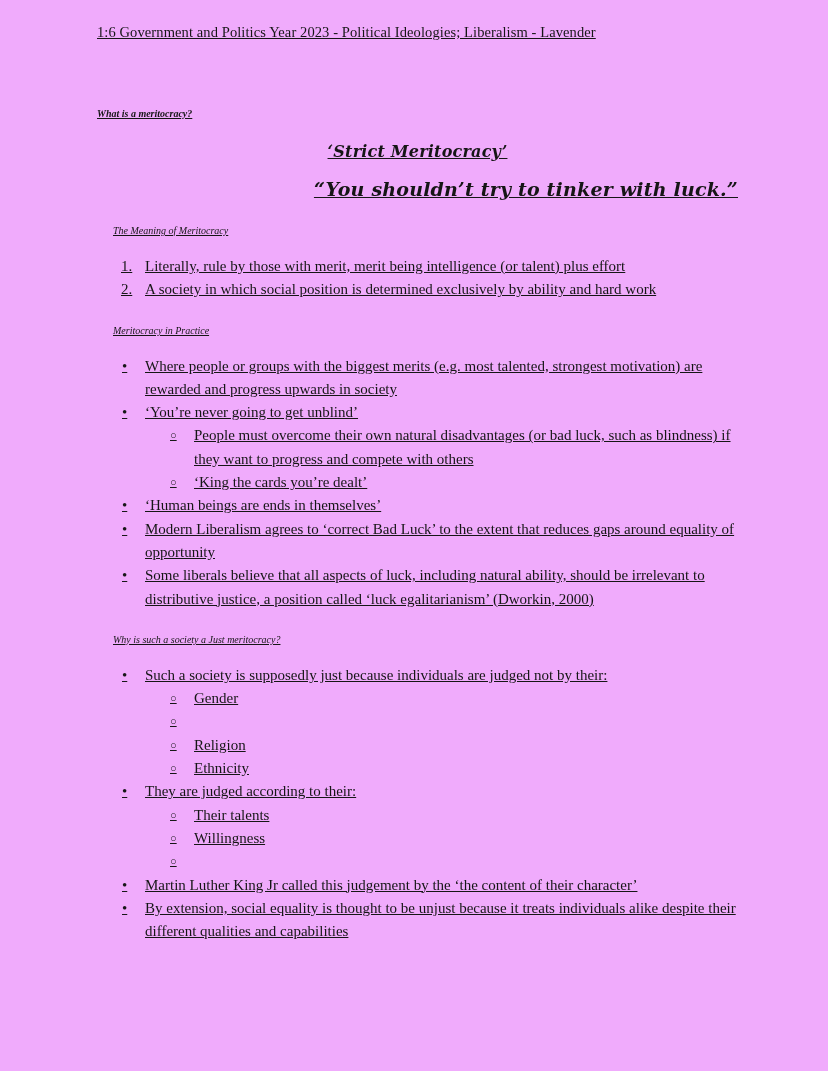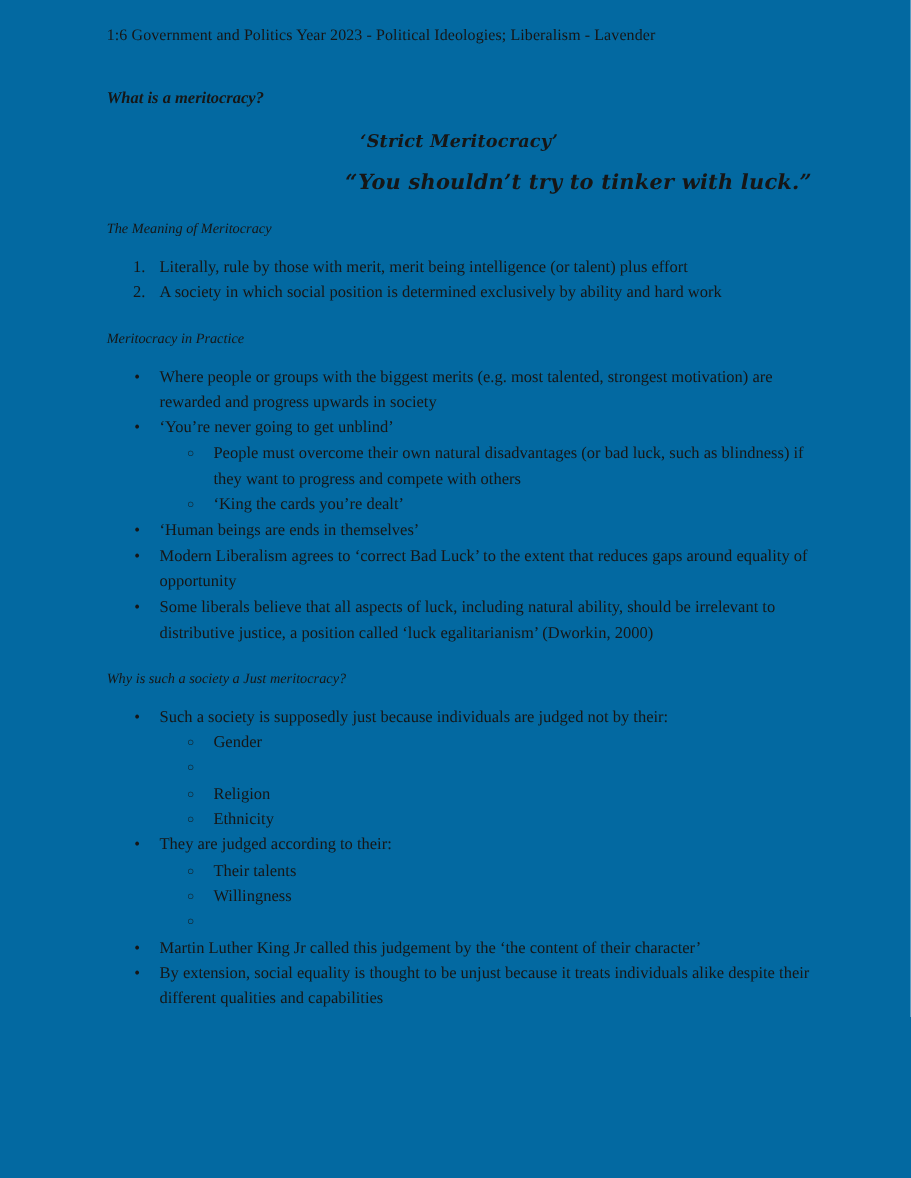--- a/index.html
+++ b/index.html
@@ -5,34 +5,35 @@
   html, body {
     margin: 0;
     padding: 0;
     background: #ffffff;
   }
   .page {
     position: relative;
     width: 828px;
     height: 1071px;
     box-sizing: border-box;
-    background: #0369a1;
+    background: #f0abfc;
     color: #161616;
     font-family: "Liberation Serif", serif;
     padding: 22px 90px 40px 97px;
     overflow: hidden;
+    text-decoration: underline;
   }
   .doc-header {
     font-size: 14.5px;
     line-height: 21px;
     letter-spacing: 0.1px;
   }
   .question-heading {
-    margin-top: 36px;
-    font-size: 15px;
+    margin-top: 59px;
+    font-size: 10px;
     font-weight: bold;
     font-style: italic;
     line-height: 23px;
   }
   .quote-title {
     margin-top: 14px;
     text-align: center;
     font-family: "DejaVu Serif", serif;
     font-style: italic;
     font-weight: bold;
@@ -44,22 +45,22 @@
     margin-top: 12px;
     text-align: right;
     font-family: "DejaVu Serif", serif;
     font-style: italic;
     font-weight: bold;
     font-size: 19px;
     line-height: 25px;
     letter-spacing: 0.2px;
   }
   .section-heading {
-    margin: 17px 0 13px 0;
-    font-size: 13px;
+    margin: 17px 0 13px 16px;
+    font-size: 10px;
     font-style: italic;
     line-height: 23px;
   }
   .list {
     margin: 0;
   }
   .li {
     display: flex;
     font-size: 15px;
     line-height: 23.3px;

